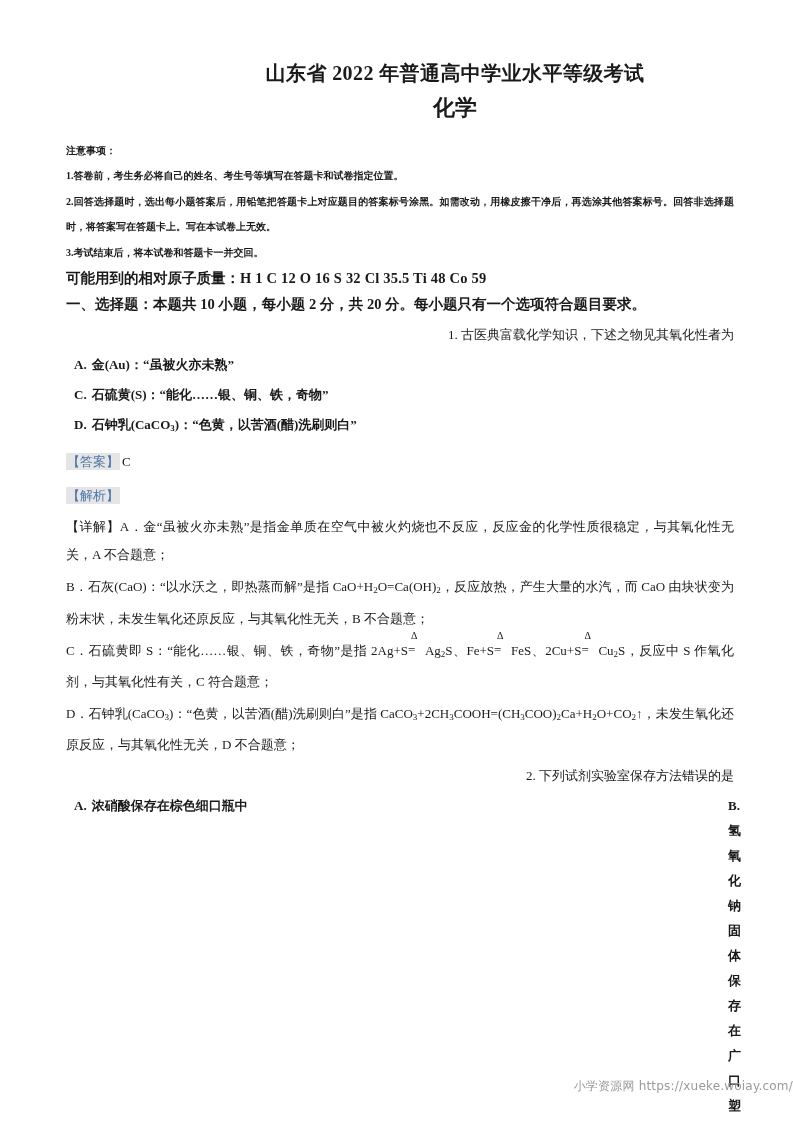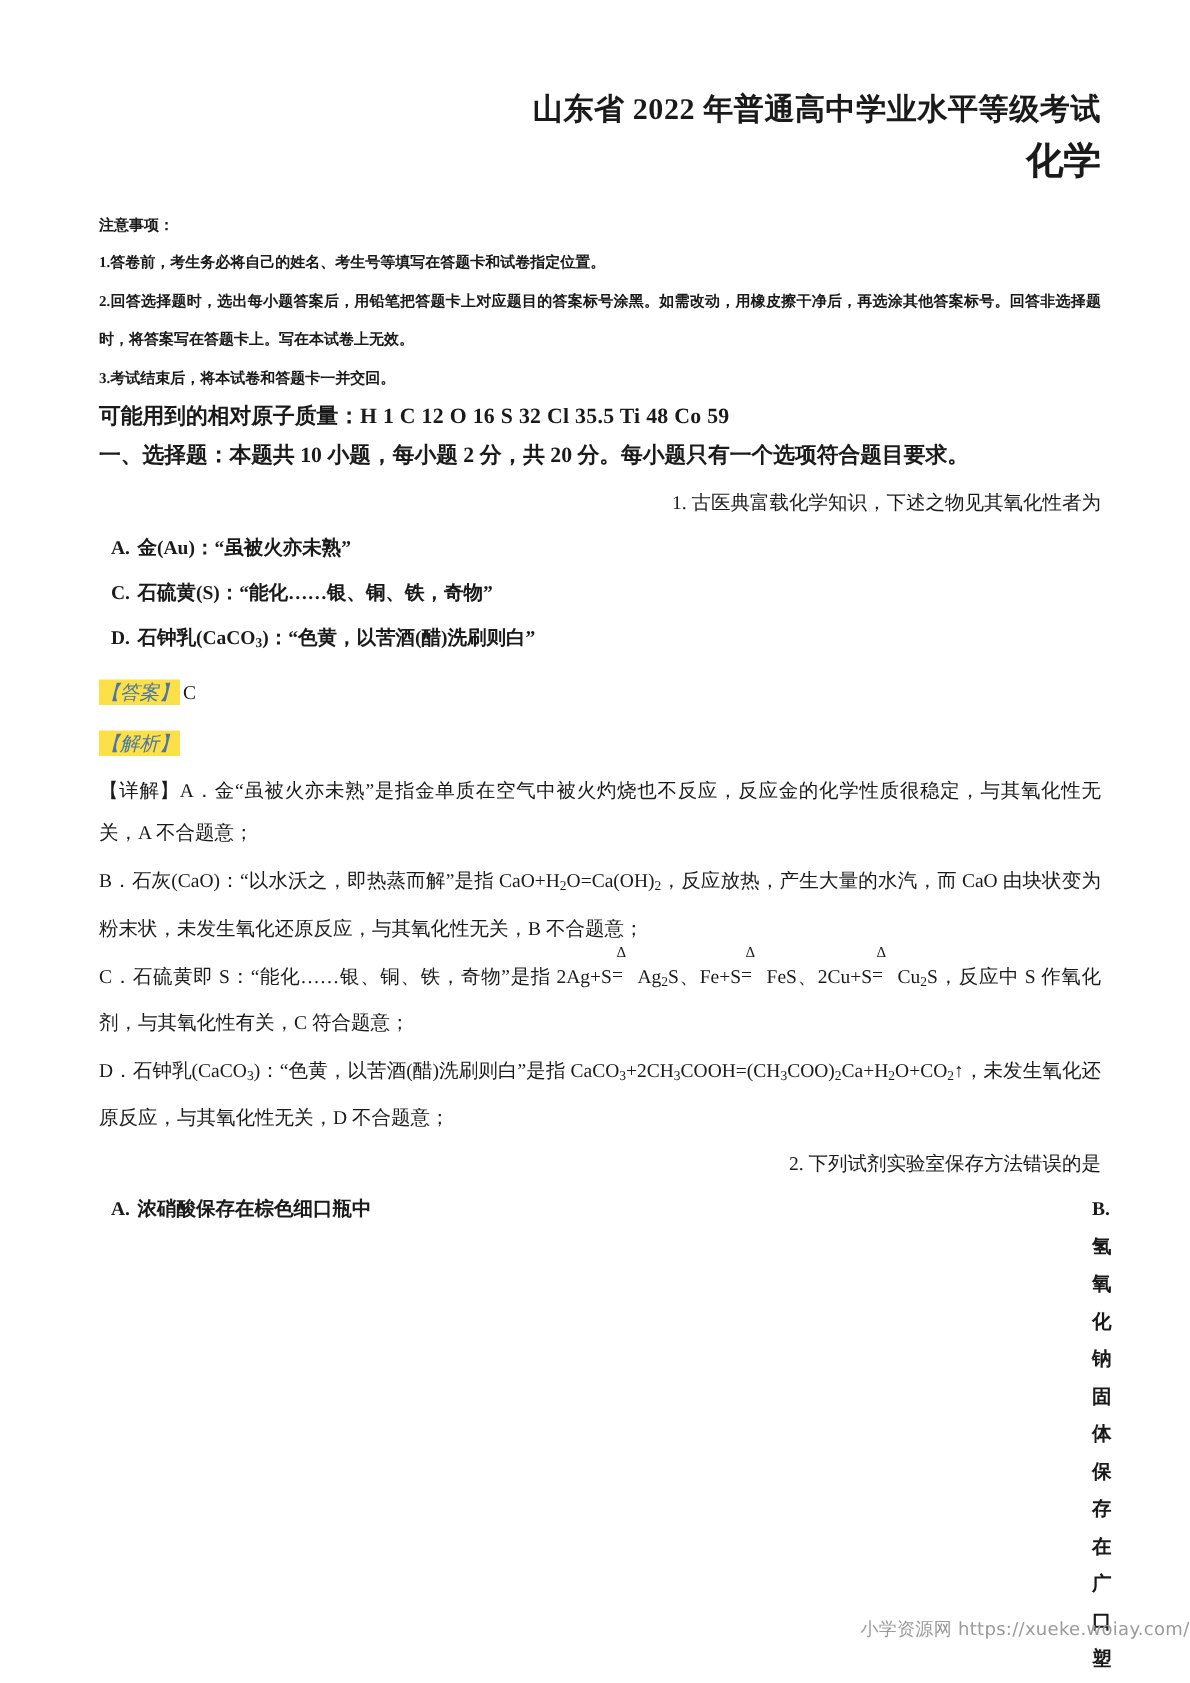--- a/index.html
+++ b/index.html
@@ -24,31 +24,31 @@
     box-sizing: border-box;
   }
   .content {
     position: absolute;
     left: 66px;
     top: 58px;
     width: 668px;
   }
 
   
-  .title-block { text-align: right; padding-left: 110px; }
+  .title-block { text-align: center; padding-left: 110px; }
   .doc-title {
     font-size: 20px;
     font-weight: bold;
     letter-spacing: 0.4px;
     line-height: 30px;
     margin: 0 0 6px 0;
     white-space: nowrap;
   }
   .doc-subtitle {
-    font-size: 25px;
+    font-size: 22px;
     font-weight: bold;
     line-height: 28px;
     margin: 0 0 16px 0;
   }
 
   
   .notice-heading {
     font-size: 10px;
     font-weight: bold;
     line-height: 25px;
@@ -104,23 +104,22 @@
   .opt-grid .opt.col2 { padding-left: 328px; }
 
   
   .ans-line {
     font-size: 13px;
     line-height: 26px;
     margin: 8px 0 2px 0;
   }
   .tag-blue {
     color: #4a76a8;
-    background: #fde047;
+    background: #e5e5e5;
     padding: 1px 1px;
-    font-style: italic;
   }
   .ans-val { color: #1a1a1a; margin-left: 2px; }
   .exp-line {
     font-size: 13px;
     line-height: 28px;
     margin: 4px 0 0 0;
     text-align: justify;
     text-justify: inter-ideograph;
   }
   .tag-black { font-weight: normal; }

